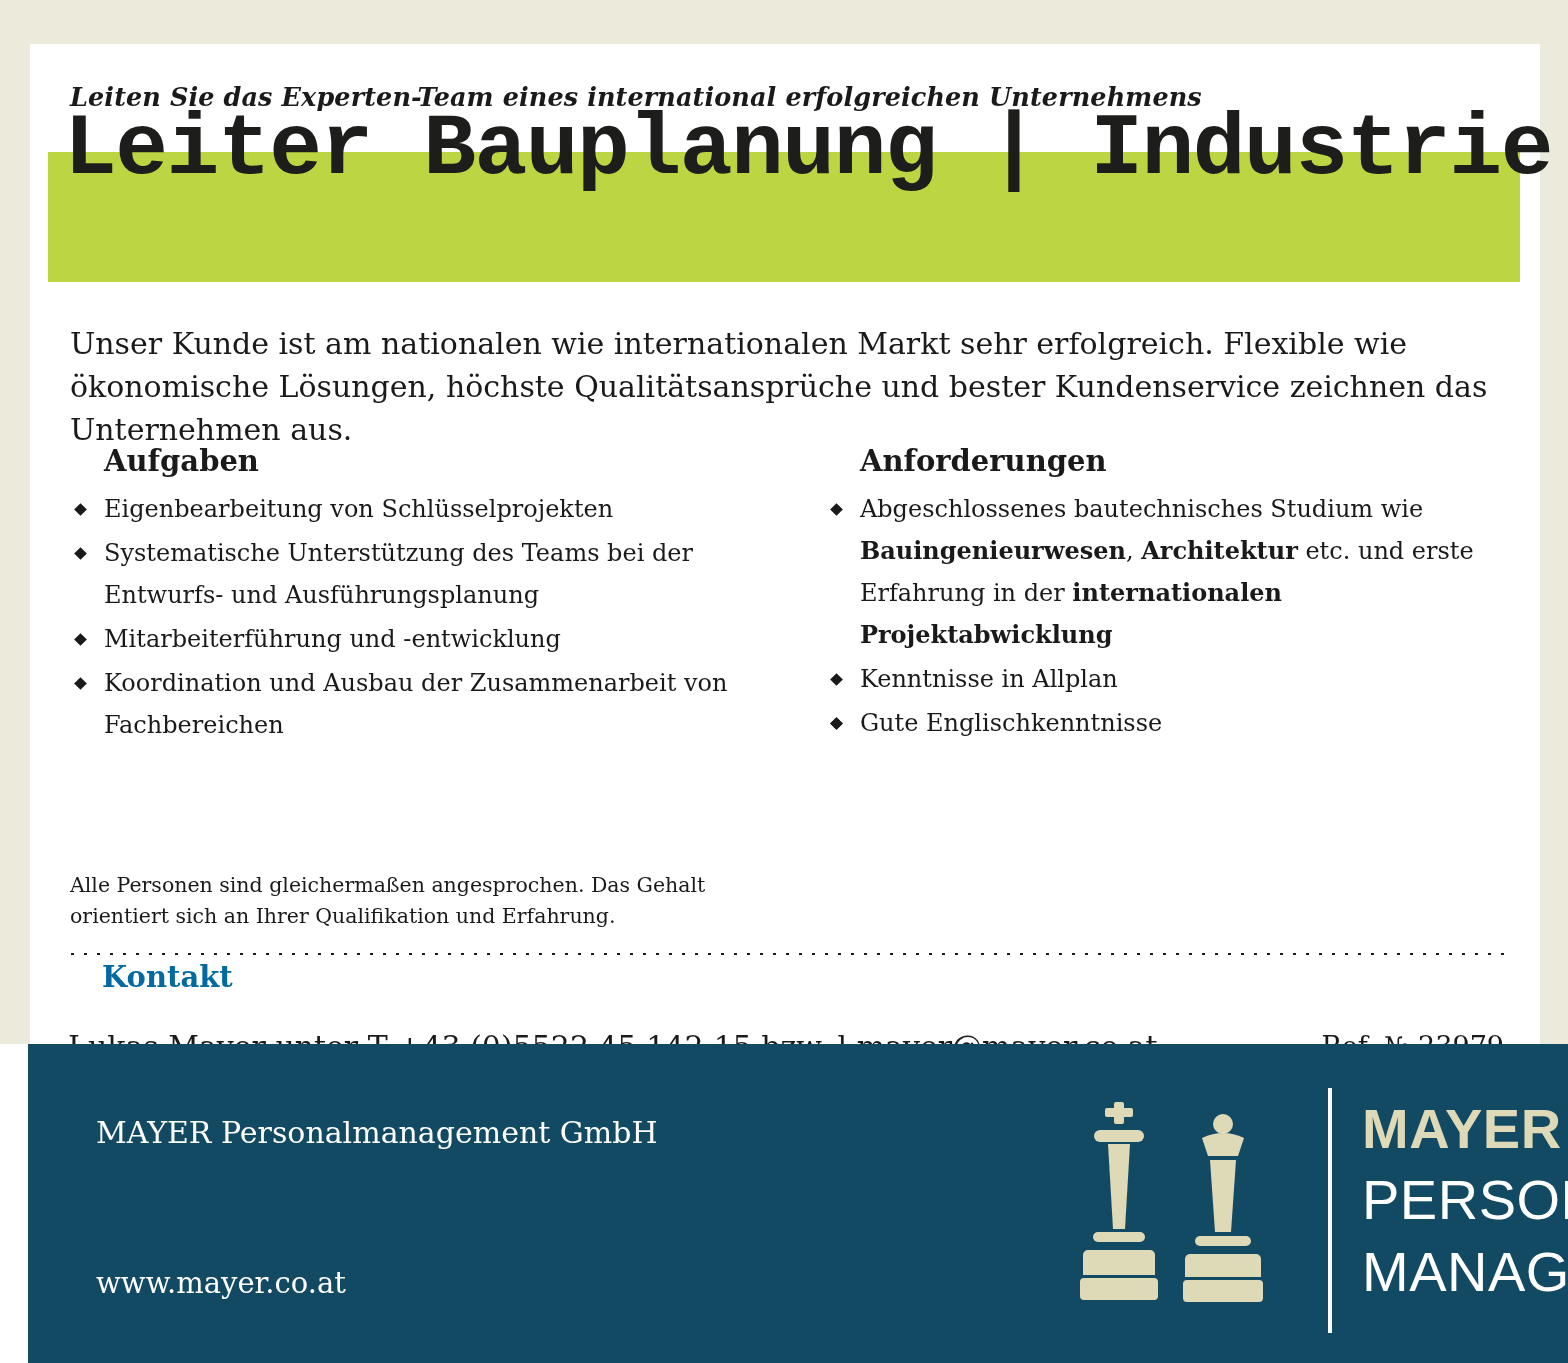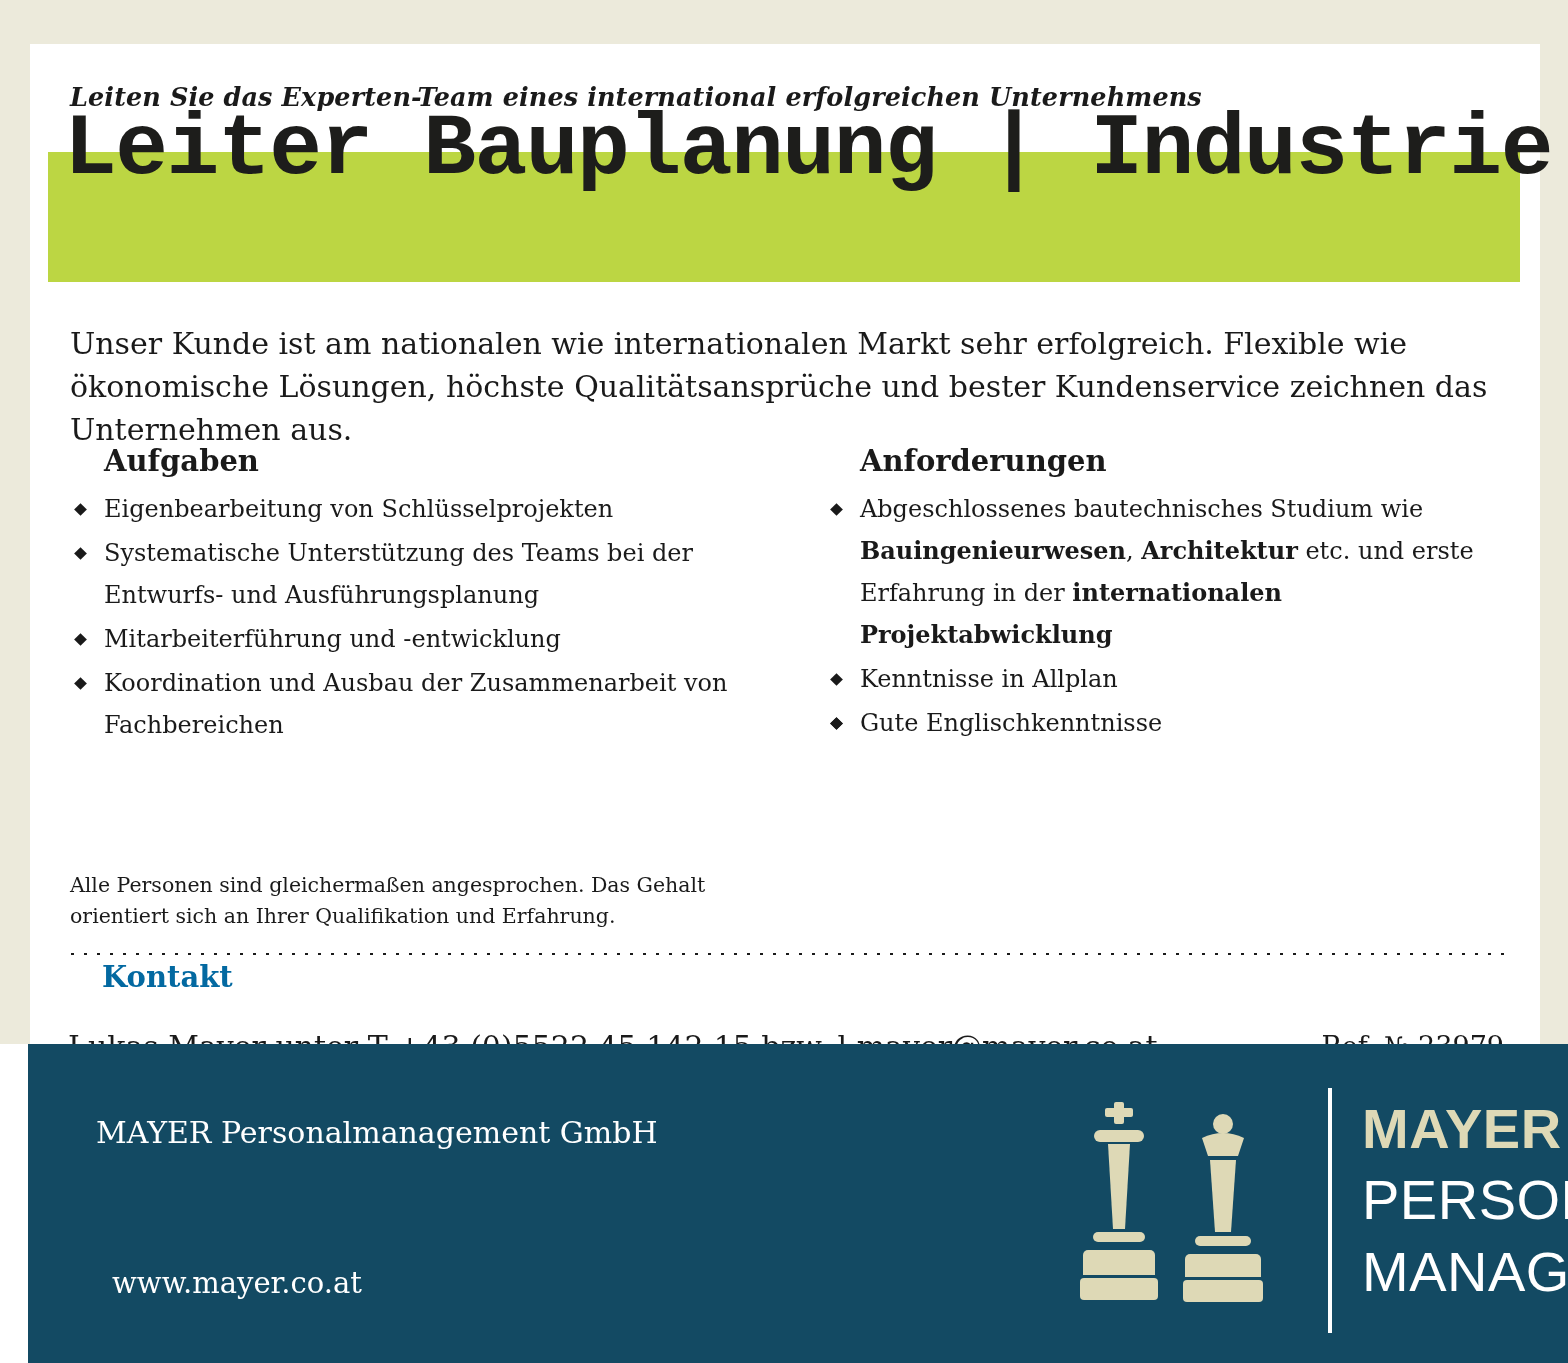--- a/index.html
+++ b/index.html
@@ -193,21 +193,21 @@
   .f-company {
     position: absolute;
     left: 68px;
     top: 66px;
     font-size: 30px;
     line-height: 45px;
     color: #ffffff;
   }
   .f-web {
     position: absolute;
-    left: 84px;
+    left: 68px;
     top: 222px;
     font-size: 29px;
     color: #ffffff;
   }
   .logo-wrap {
     position: absolute;
     right: 48px;
     top: 44px;
     width: 720px;
     height: 245px;

